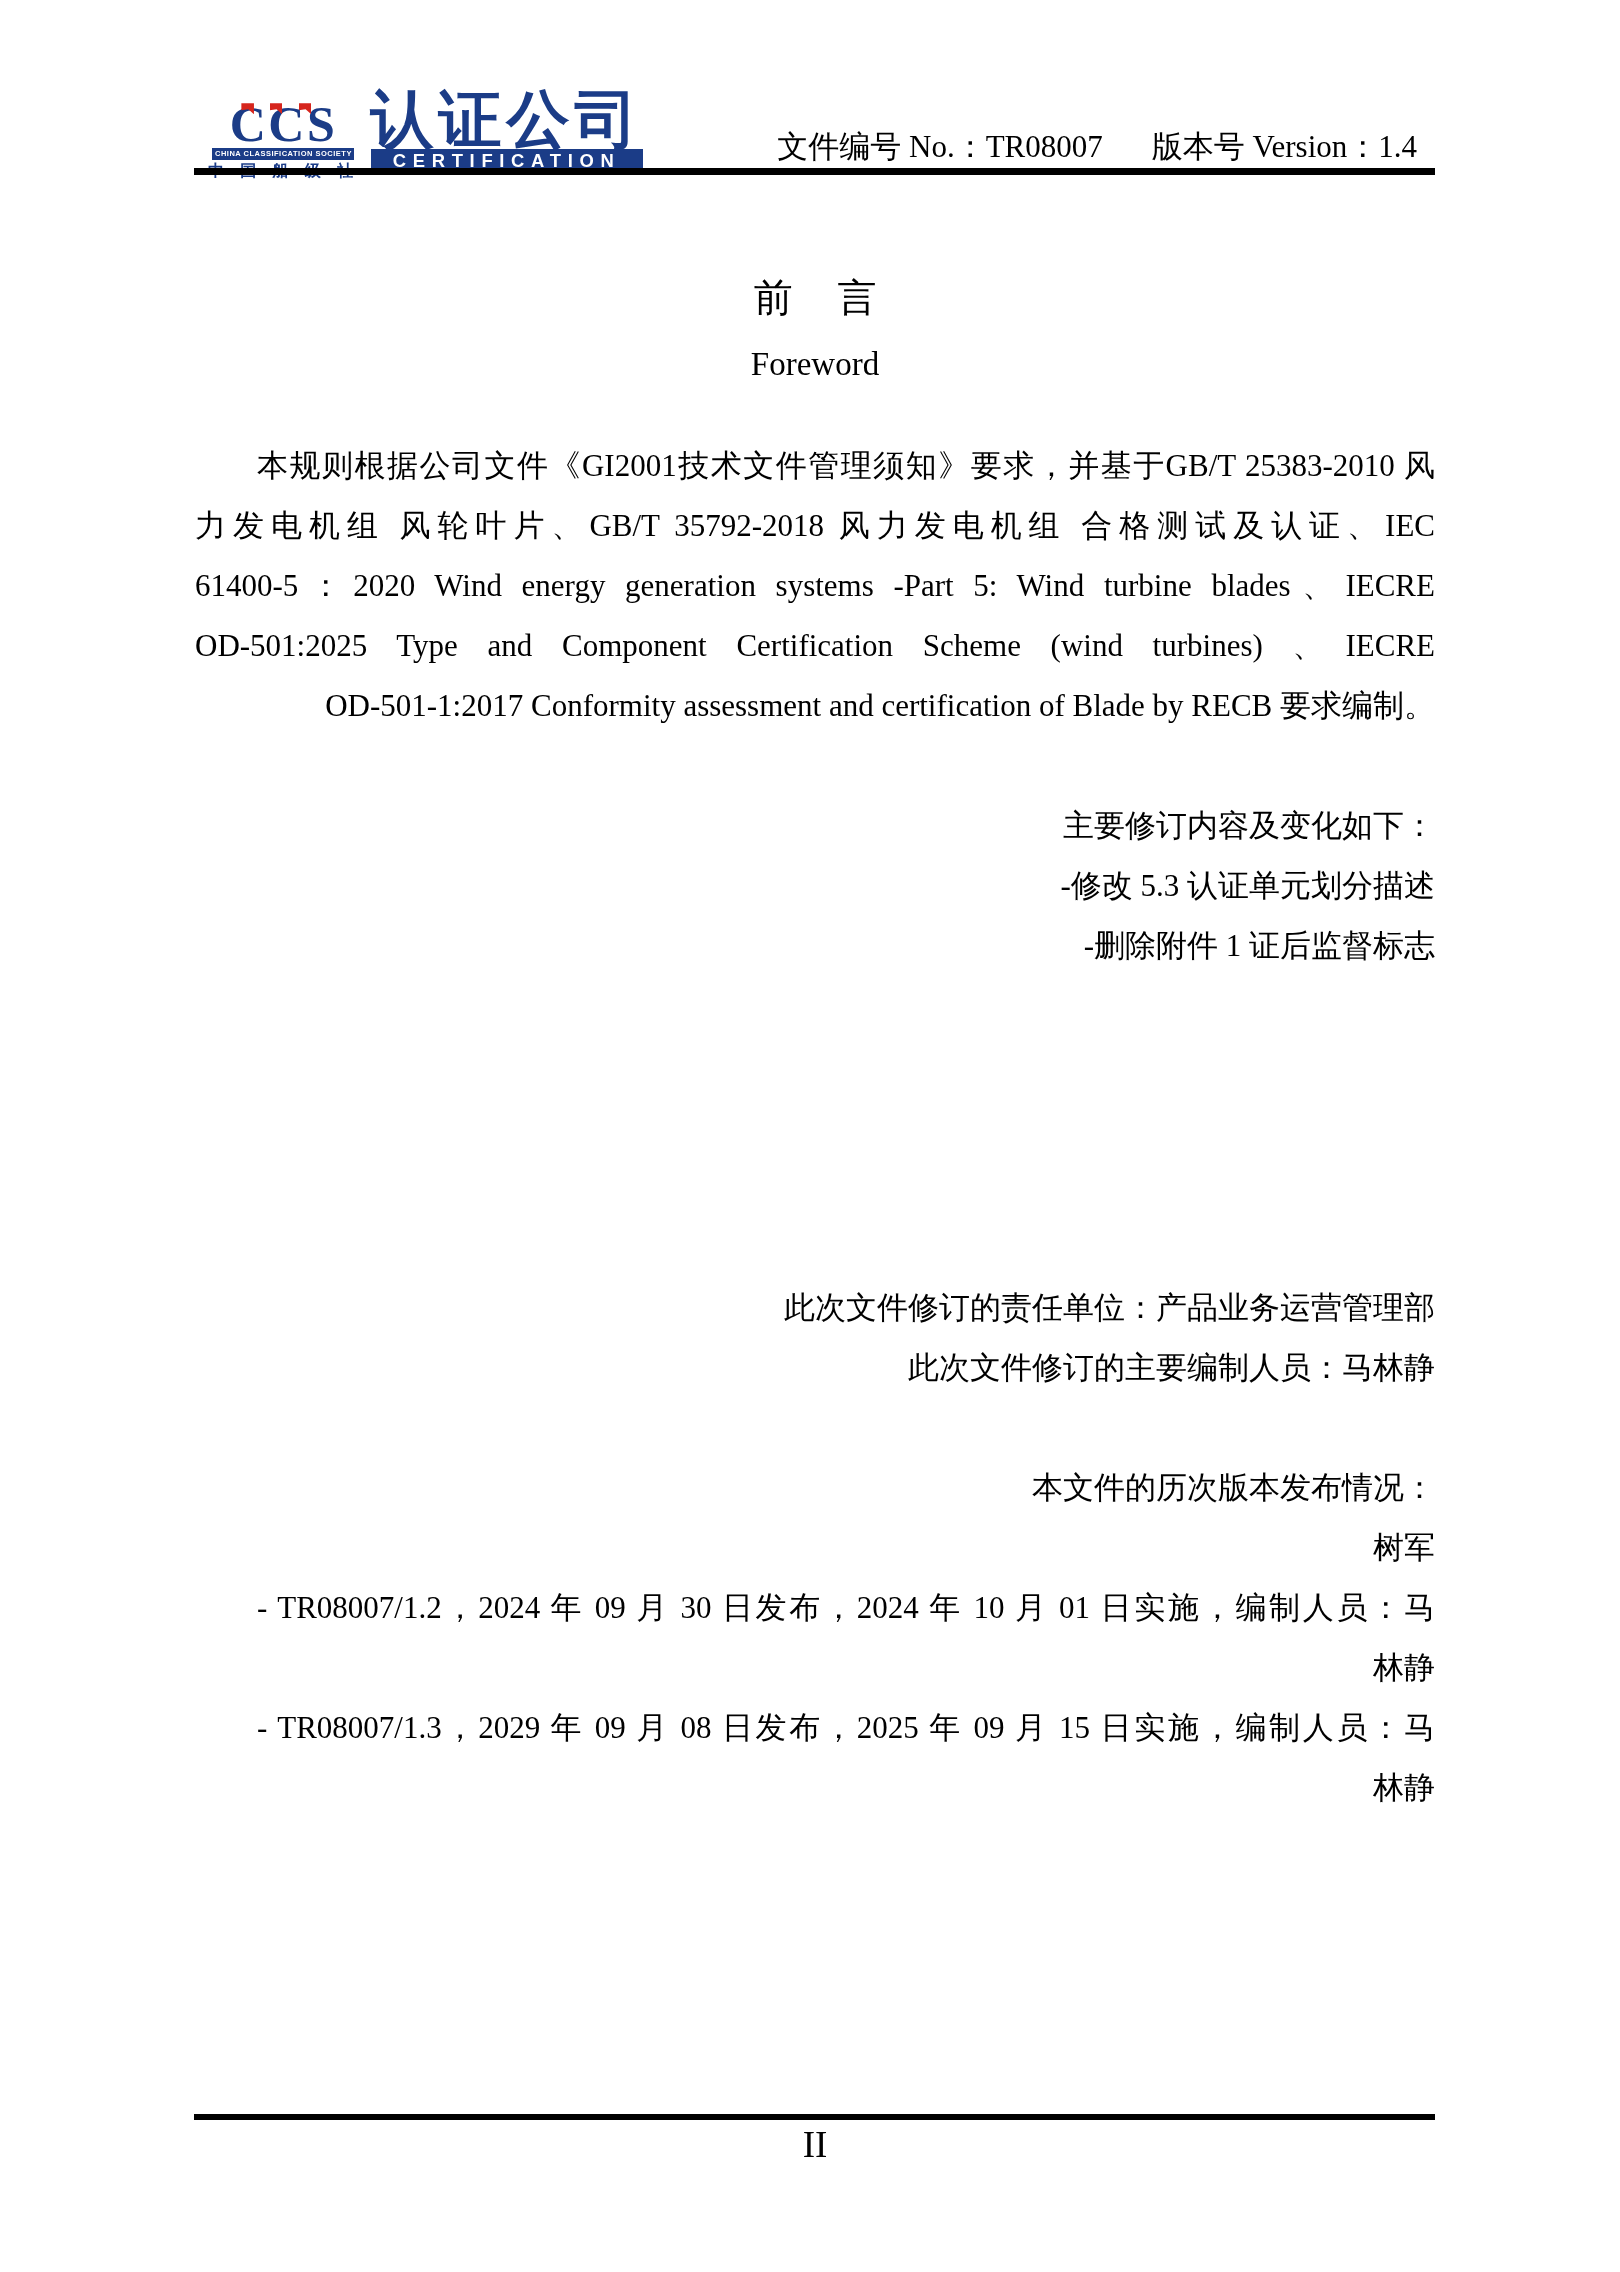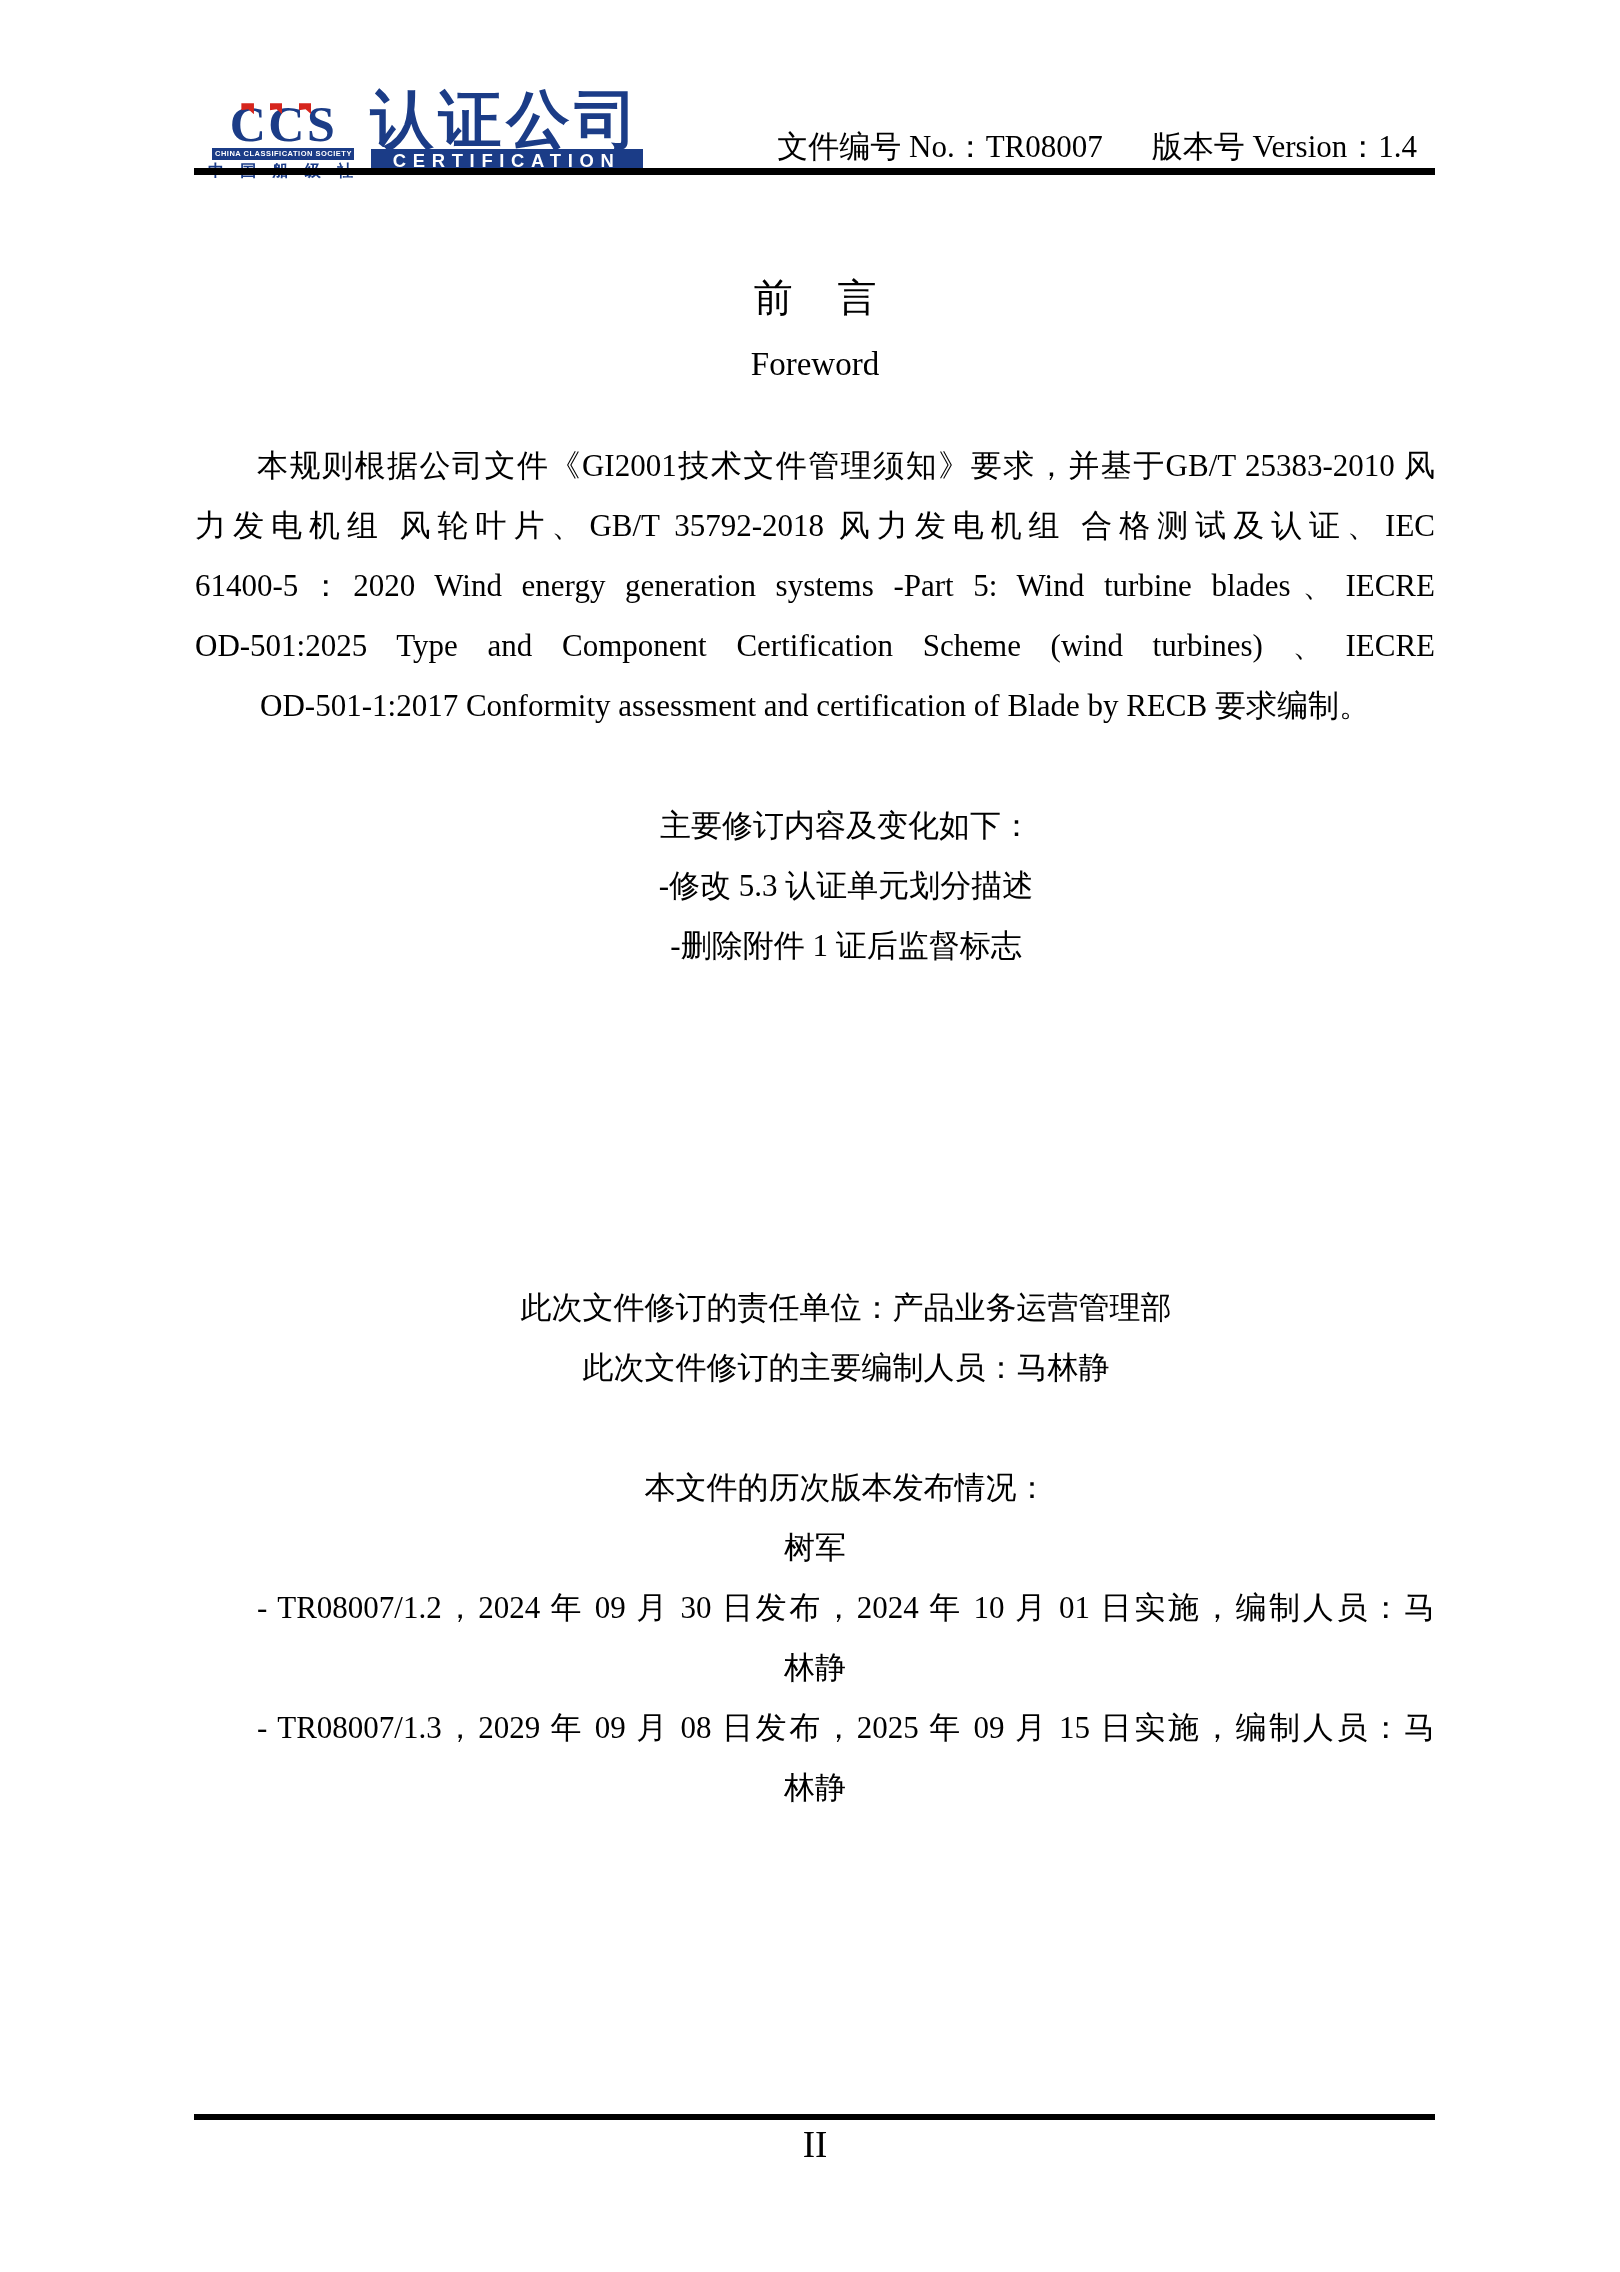--- a/index.html
+++ b/index.html
@@ -79,21 +79,21 @@
     text-align:center; font-size:39px; line-height:50px;
     word-spacing:35px; white-space:nowrap;
   }
   .title-en {
     position:absolute; top:342px; left:0; width:100%;
     text-align:center; font-size:33px; font-weight:normal; line-height:44px;
   }
 
   
   .body-block { position:absolute; top:436px; left:0; width:100%; font-size:31px; }
-  .bl { height:60px; line-height:60px; overflow:hidden; text-align:center; }
+  .bl { height:60px; line-height:60px; overflow:hidden; text-align:right; }
   .bl.just { text-align:justify; text-align-last:justify; }
   .bl.ind { padding-left:62px; }
   .sp1 { height:60px; }
   .sp5 { height:302px; }
 
   
   .footer-rule {
     position:absolute; left:194px; top:2114px;
     width:1241px; height:5.9px; background:#000;
   }

